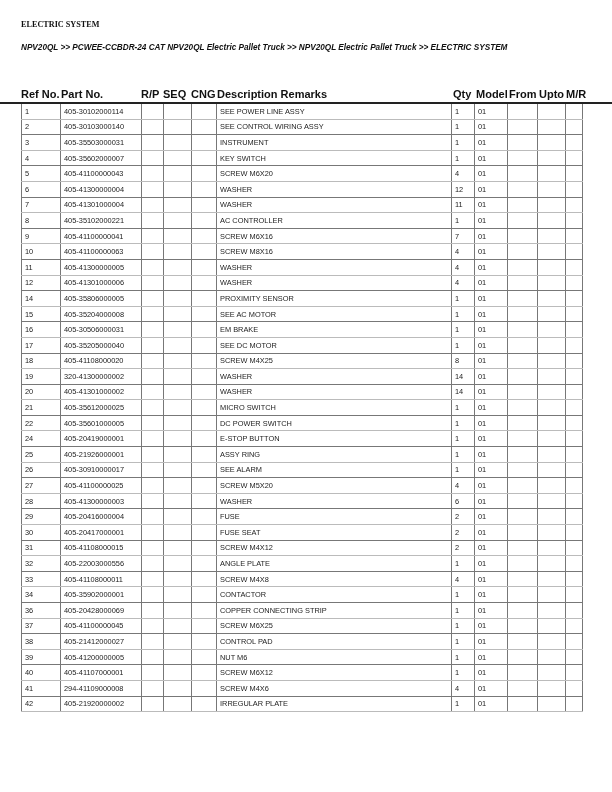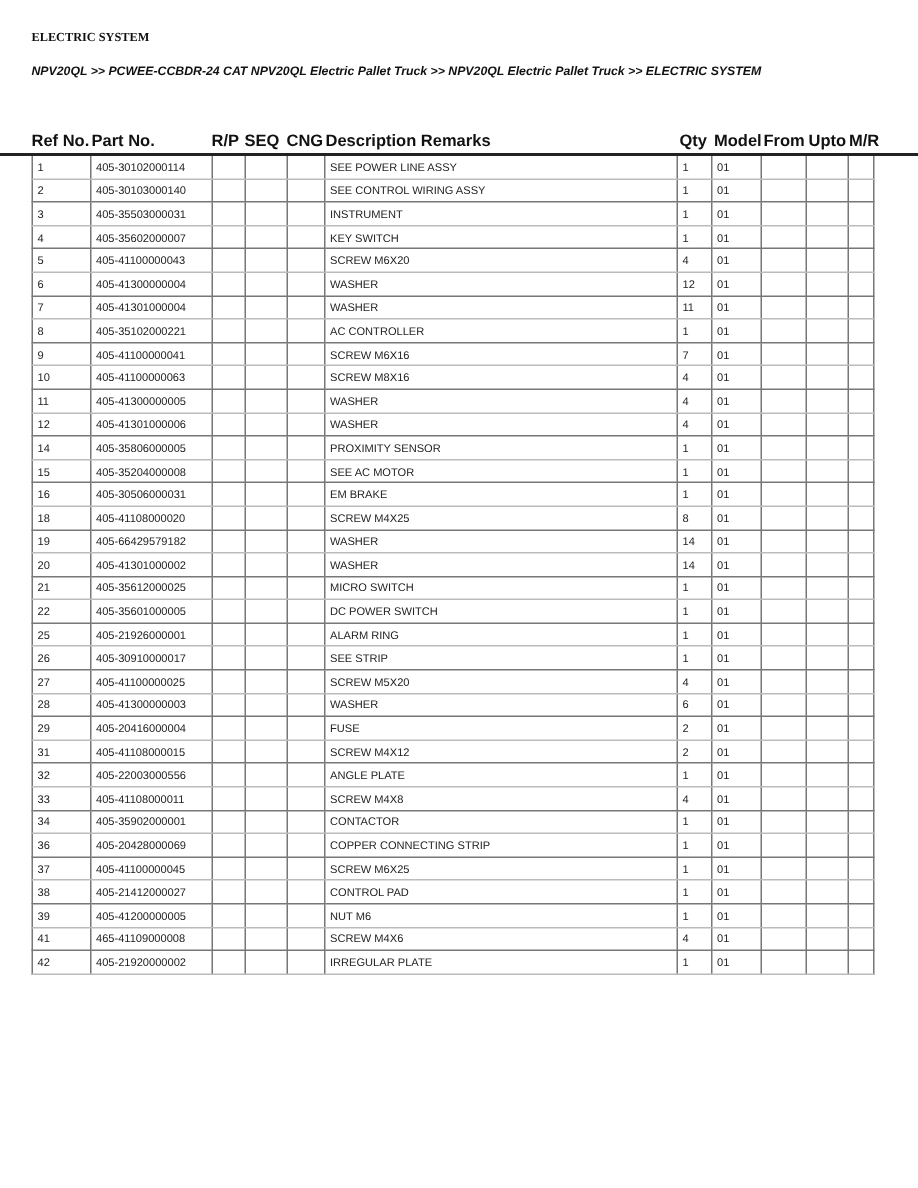--- a/index.html
+++ b/index.html
@@ -241,35 +241,48 @@
         <td></td>
         <td></td>
         <td>EM BRAKE</td>
         <td>1</td>
         <td>01</td>
         <td></td>
         <td></td>
         <td></td>
       </tr>
       <tr>
+        <td>17</td>
+        <td>405-35205000040</td>
+        <td></td>
+        <td></td>
+        <td></td>
+        <td>SEE DC MOTOR</td>
+        <td>1</td>
+        <td>01</td>
+        <td></td>
+        <td></td>
+        <td></td>
+      </tr>
+      <tr>
         <td>18</td>
         <td>405-41108000020</td>
         <td></td>
         <td></td>
         <td></td>
         <td>SCREW M4X25</td>
         <td>8</td>
         <td>01</td>
         <td></td>
         <td></td>
         <td></td>
       </tr>
       <tr>
         <td>19</td>
-        <td>405-66429579182</td>
+        <td>320-41300000002</td>
         <td></td>
         <td></td>
         <td></td>
         <td>WASHER</td>
         <td>14</td>
         <td>01</td>
         <td></td>
         <td></td>
         <td></td>
       </tr>
@@ -306,39 +319,52 @@
         <td></td>
         <td></td>
         <td>DC POWER SWITCH</td>
         <td>1</td>
         <td>01</td>
         <td></td>
         <td></td>
         <td></td>
       </tr>
       <tr>
+        <td>24</td>
+        <td>405-20419000001</td>
+        <td></td>
+        <td></td>
+        <td></td>
+        <td>E-STOP BUTTON</td>
+        <td>1</td>
+        <td>01</td>
+        <td></td>
+        <td></td>
+        <td></td>
+      </tr>
+      <tr>
         <td>25</td>
         <td>405-21926000001</td>
         <td></td>
         <td></td>
         <td></td>
-        <td>ALARM RING</td>
+        <td>ASSY RING</td>
         <td>1</td>
         <td>01</td>
         <td></td>
         <td></td>
         <td></td>
       </tr>
       <tr>
         <td>26</td>
         <td>405-30910000017</td>
         <td></td>
         <td></td>
         <td></td>
-        <td>SEE STRIP</td>
+        <td>SEE ALARM</td>
         <td>1</td>
         <td>01</td>
         <td></td>
         <td></td>
         <td></td>
       </tr>
       <tr>
         <td>27</td>
         <td>405-41100000025</td>
         <td></td>
@@ -371,20 +397,33 @@
         <td></td>
         <td></td>
         <td>FUSE</td>
         <td>2</td>
         <td>01</td>
         <td></td>
         <td></td>
         <td></td>
       </tr>
       <tr>
+        <td>30</td>
+        <td>405-20417000001</td>
+        <td></td>
+        <td></td>
+        <td></td>
+        <td>FUSE SEAT</td>
+        <td>2</td>
+        <td>01</td>
+        <td></td>
+        <td></td>
+        <td></td>
+      </tr>
+      <tr>
         <td>31</td>
         <td>405-41108000015</td>
         <td></td>
         <td></td>
         <td></td>
         <td>SCREW M4X12</td>
         <td>2</td>
         <td>01</td>
         <td></td>
         <td></td>
@@ -475,22 +514,35 @@
         <td></td>
         <td></td>
         <td>NUT M6</td>
         <td>1</td>
         <td>01</td>
         <td></td>
         <td></td>
         <td></td>
       </tr>
       <tr>
+        <td>40</td>
+        <td>405-41107000001</td>
+        <td></td>
+        <td></td>
+        <td></td>
+        <td>SCREW M6X12</td>
+        <td>1</td>
+        <td>01</td>
+        <td></td>
+        <td></td>
+        <td></td>
+      </tr>
+      <tr>
         <td>41</td>
-        <td>465-41109000008</td>
+        <td>294-41109000008</td>
         <td></td>
         <td></td>
         <td></td>
         <td>SCREW M4X6</td>
         <td>4</td>
         <td>01</td>
         <td></td>
         <td></td>
         <td></td>
       </tr>

